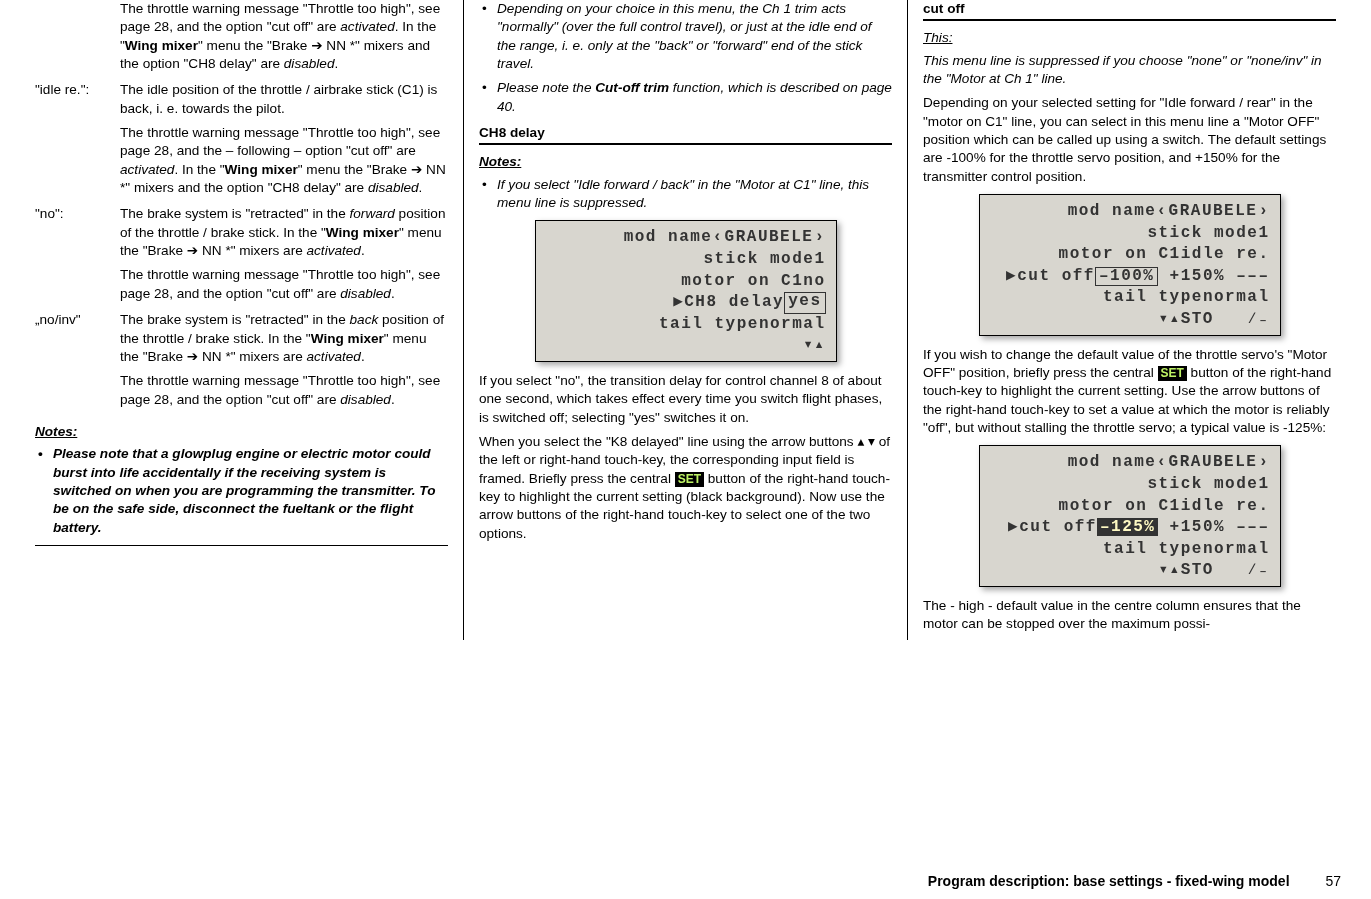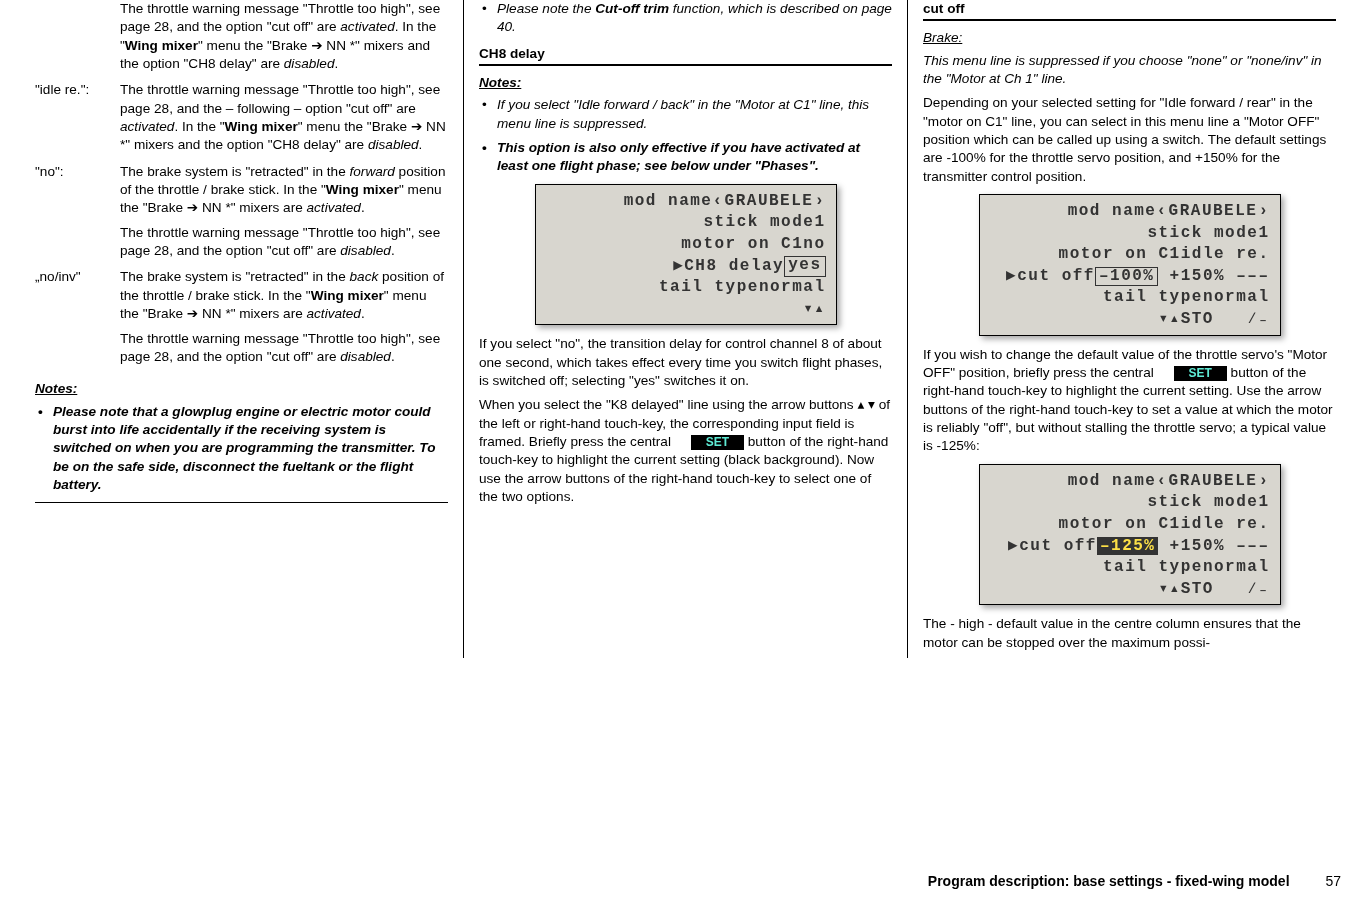--- a/index.html
+++ b/index.html
@@ -89,26 +89,25 @@
     border-bottom: 2px solid #000;
     padding-bottom: 1px;
     margin: 8px 0 6px 0;
   }
   .arrow {
     font-family: Arial;
   }
   .setbox {
     display: inline-block;
     background: #000;
-    color: #5eead4;
+    color: #bef264;
     font-weight: bold;
     font-size: 12px;
-    padding: 0 15px;
+    padding: 0 3px;
     line-height: 15px;
-    margin-left: 16px;
   }
   
   .lcd {
     width: 300px;
     margin: 8px auto 10px auto;
     border: 1.5px solid #000;
     box-shadow: 3px 3px 6px rgba(0,0,0,0.35);
     background: #d8d6cf;
   }
   .lcd-inner {
@@ -128,21 +127,21 @@
   .lcd-angle::before { content: "\2039"; margin-right:1px; }
   .lcd-angle::after  { content: "\203A"; margin-left:1px; }
   .lcd-box {
     border: 1.5px solid #333;
     padding: 0 3px;
     line-height: 1.1;
     display: inline-block;
   }
   .lcd-inv {
     background: #333;
-    color: #fde047;
+    color: #fef9c3;
     padding: 0 3px;
   }
   .lcd-caret {
     display:inline-block;
   }
   .footer {
     position: absolute;
     bottom: 8px;
     right: 30px;
     font-weight: bold;
@@ -168,20 +167,21 @@
       <div class="def-body">
         <p>
           <span>The throttle warning message "Throttle too high", see page 28, and the option "cut off" are </span><span class="italic">activated</span><span>. In the "</span><span class="bold">Wing mixer</span><span>" menu the "Brake </span><span class="arrow">➔</span><span> NN *" mixers and the option "CH8 delay" are </span><span class="italic">disabled</span><span>.</span>
         </p>
       </div>
     </div>
 
     <div class="def-row">
       <div class="def-term">"idle re.":</div>
       <div class="def-body">
+        <p>The idle position of the throttle / airbrake stick (C1) is back, i. e. towards the pilot.</p>
         <p>
           <span>The throttle warning message "Throttle too high", see page 28, and the – following – op­tion "cut off" are </span><span class="italic">activated</span><span>. In the "</span><span class="bold">Wing mixer</span><span>" menu the "Brake </span><span class="arrow">➔</span><span> NN *" mixers and the option "CH8 delay" are </span><span class="italic">disabled</span><span>.</span>
         </p>
       </div>
     </div>
 
     <div class="def-row">
       <div class="def-term">"no":</div>
       <div class="def-body">
         <p>
@@ -207,31 +207,31 @@
 
     <div class="notes-hdr">Notes:</div>
     <ul class="notes">
       <li class="bolditalic">Please note that a glowplug engine or electric motor could burst into life accidentally if the re­ceiving system is switched on when you are pro­gramming the transmitter. To be on the safe side, disconnect the fueltank or the flight battery.</li>
     </ul>
     <div class="hr"></div>
   </div>
 
   <div class="col">
     <ul class="notes" style="margin-top:0;">
+      <li>Depending on your choice in this menu, the Ch 1 trim acts "normally" (over the full control travel), or just at the idle end of the range, i. e. only at the "back" or "forward" end of the stick travel.</li>
       <li>
         <span>Please note the </span><span class="bolditalic">Cut-off trim</span><span> function, which is de­scribed on page 40.</span>
       </li>
     </ul>
 
     <div class="section-title">CH8 delay</div>
 
     <div class="notes-hdr">Notes:</div>
     <ul class="notes">
       <li>If you select "Idle forward / back" in the "Motor at C1" line, this menu line is suppressed.</li>
-      <li class="bolditalic">This option is also only effective if you have acti­vated at least one flight phase; see below under "Phases".</li>
     </ul>
 
     <div class="lcd">
       <div class="lcd-inner">
         <div class="lcd-row"><span>mod name</span><span class="lcd-angle">GRAUBELE</span></div>
         <div class="lcd-row"><span>stick mode</span><span>1</span></div>
         <div class="lcd-row"><span>motor on C1</span><span>no</span></div>
         <div class="lcd-row"><span>▶<span>CH8 delay</span></span><span class="lcd-box">yes</span></div>
         <div class="lcd-row"><span>tail type</span><span>normal</span></div>
         <div class="lcd-row"><span class="lcd-caret">▾▴</span><span></span></div>
@@ -240,21 +240,21 @@
 
     <p>If you select "no", the transition delay for control channel 8 of about one second, which takes effect every time you switch flight phases, is switched off; selecting "yes" switches it on.</p>
     <p>
       <span>When you select the "K8 delayed" line using the arrow buttons </span><span class="tri-up"></span> <span class="tri-down"></span><span> of the left or right-hand touch-key, the cor­responding input field is framed. Briefly press the central </span><span class="setbox">SET</span><span> button of the right-hand touch-key to highlight the current setting (black background). Now use the arrow buttons of the right-hand touch-key to select one of the two options.</span>
     </p>
   </div>
 
   <div class="col">
     <div class="section-title" style="margin-top:0;">cut off</div>
 
-    <span class="note-ul-hdr">Brake:</span>
+    <span class="note-ul-hdr">This:</span>
     <p class="italic">This menu line is suppressed if you choose "none" or "none/inv" in the "Motor at Ch 1" line.</p>
 
     <p>Depending on your selected setting for "Idle forward / rear" in the "motor on C1" line, you can select in this menu line a "Motor OFF" position which can be called up using a switch. The default settings are -100% for the throttle servo position, and +150% for the transmitter control position.</p>
 
     <div class="lcd">
       <div class="lcd-inner">
         <div class="lcd-row"><span>mod name</span><span class="lcd-angle">GRAUBELE</span></div>
         <div class="lcd-row"><span>stick mode</span><span>1</span></div>
         <div class="lcd-row"><span>motor on C1</span><span>idle re.</span></div>
         <div class="lcd-row"><span>▶<span>cut off</span></span><span><span class="lcd-box">–100%</span> <span>+150% –––</span></span></div>

